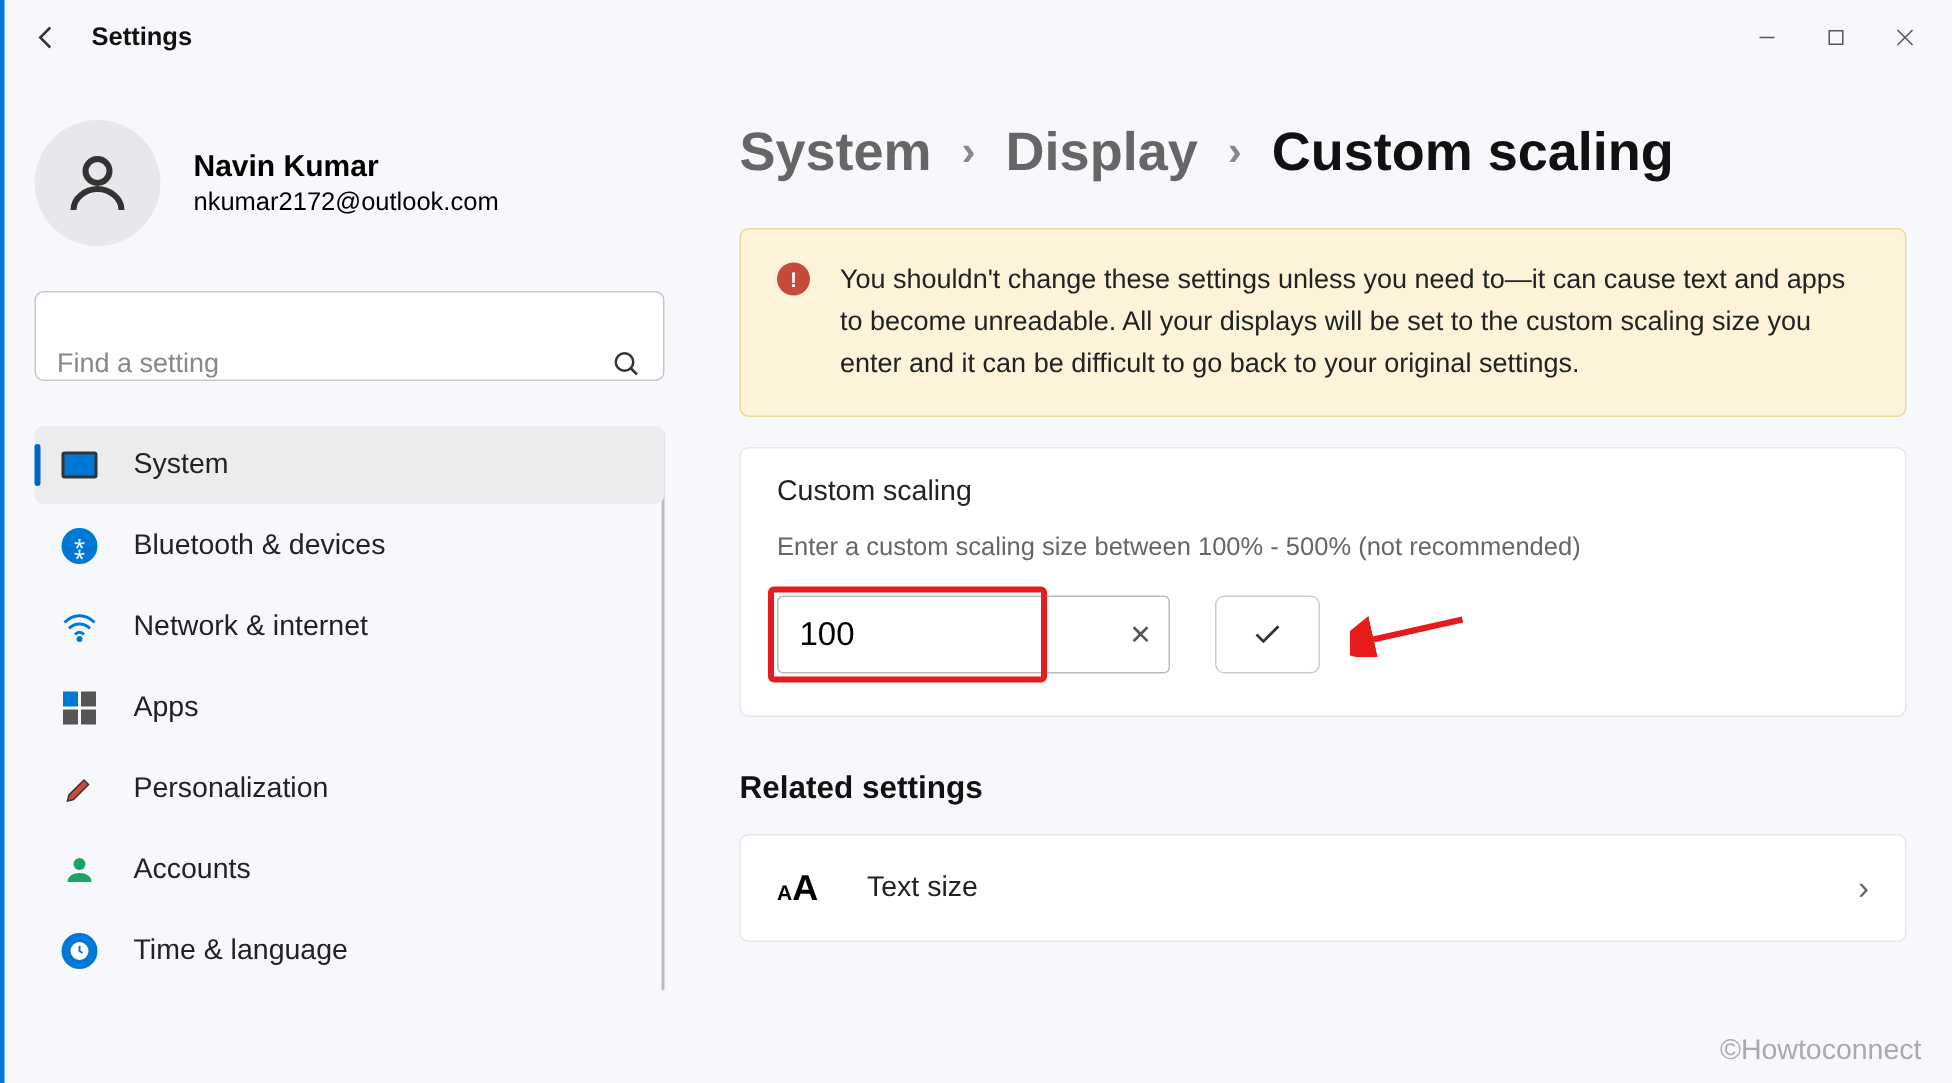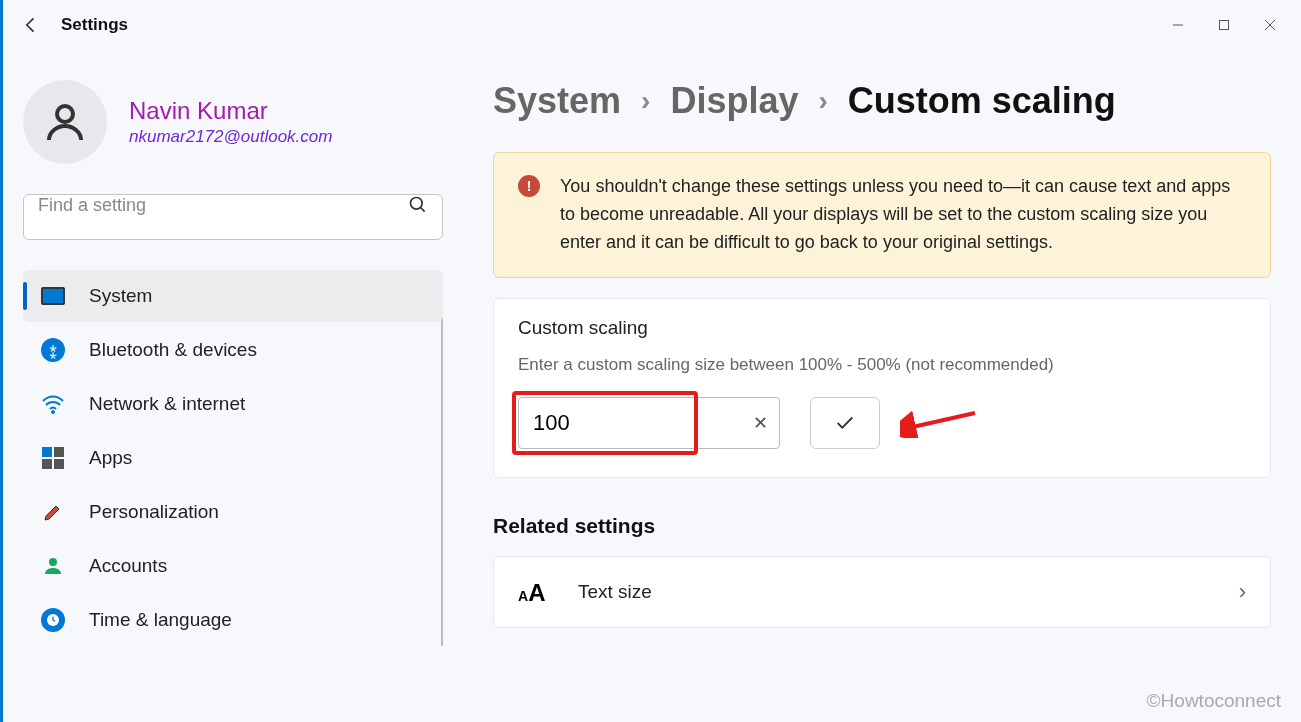--- a/index.html
+++ b/index.html
@@ -9,23 +9,23 @@
 .back-btn svg { width: 20px; height: 20px; stroke: #333; }
 .app-title { font-size: 17px; margin-left: 10px; color: #111; }
 .wincontrols { margin-left: auto; display: flex; gap: 0; }
 .winbtn { width: 46px; height: 32px; display: flex; align-items: center; justify-content: center; color: #555; cursor: pointer; }
 .winbtn svg { width: 12px; height: 12px; stroke: #555; stroke-width: 1; fill: none; }
 .layout { display: flex; height: calc(100% - 50px); }
 .sidebar { width: 460px; padding: 20px 20px 0 20px; display: flex; flex-direction: column; }
 .profile { display: flex; align-items: center; gap: 22px; margin: 10px 0 30px 0; }
 .avatar { width: 84px; height: 84px; border-radius: 50%; background: #e8e8ec; display: flex; align-items: center; justify-content: center; }
 .avatar svg { width: 48px; height: 48px; stroke: #333; stroke-width: 2; fill: none; }
-.profile-text .name { font-size: 24px; font-weight: 400; color: #a21caf; }
-.profile-text .email { font-size: 17px; color: #6d28d9; margin-top: 2px; font-style: italic; }
-.search-box { display: flex; align-items: flex-start; border: 1px solid #c5c5c9; border-radius: 6px; background: #fff; padding: 0 14px; height: 46px; margin-bottom: 30px; }
+.profile-text .name { font-size: 20px; font-weight: 700; color: #000000; }
+.profile-text .email { font-size: 17px; color: #000000; margin-top: 2px; }
+.search-box { display: flex; align-items: flex-end; border: 1px solid #c5c5c9; border-radius: 6px; background: #fff; padding: 0 14px; height: 60px; margin-bottom: 30px; }
 .search-box input { flex: 1; border: none; outline: none; font-size: 18px; background: transparent; color: #333; }
 .search-box input::placeholder { color: #888; }
 .search-box svg { width: 20px; height: 20px; stroke: #333; stroke-width: 2; fill: none; }
 .nav { display: flex; flex-direction: column; gap: 2px; position: relative; }
 .nav-scroll-line { position: absolute; right: 0; top: 4px; bottom: 0; width: 2px; background: #bbb; border-radius: 2px; }
 .nav-item { display: flex; align-items: center; gap: 22px; padding: 12px 16px; border-radius: 6px; cursor: pointer; font-size: 19px; color: #222; position: relative; }
 .nav-item.active { background: #ececef; }
 .nav-item.active::before { content: ""; position: absolute; left: 0; top: 12px; bottom: 12px; width: 4px; background: #0067c0; border-radius: 3px; }
 .nav-icon { width: 28px; height: 28px; display: flex; align-items: center; justify-content: center; }
 .icon-system { width: 24px; height: 18px; background: #0078d4; border-radius: 2px; border: 2px solid #333; }

